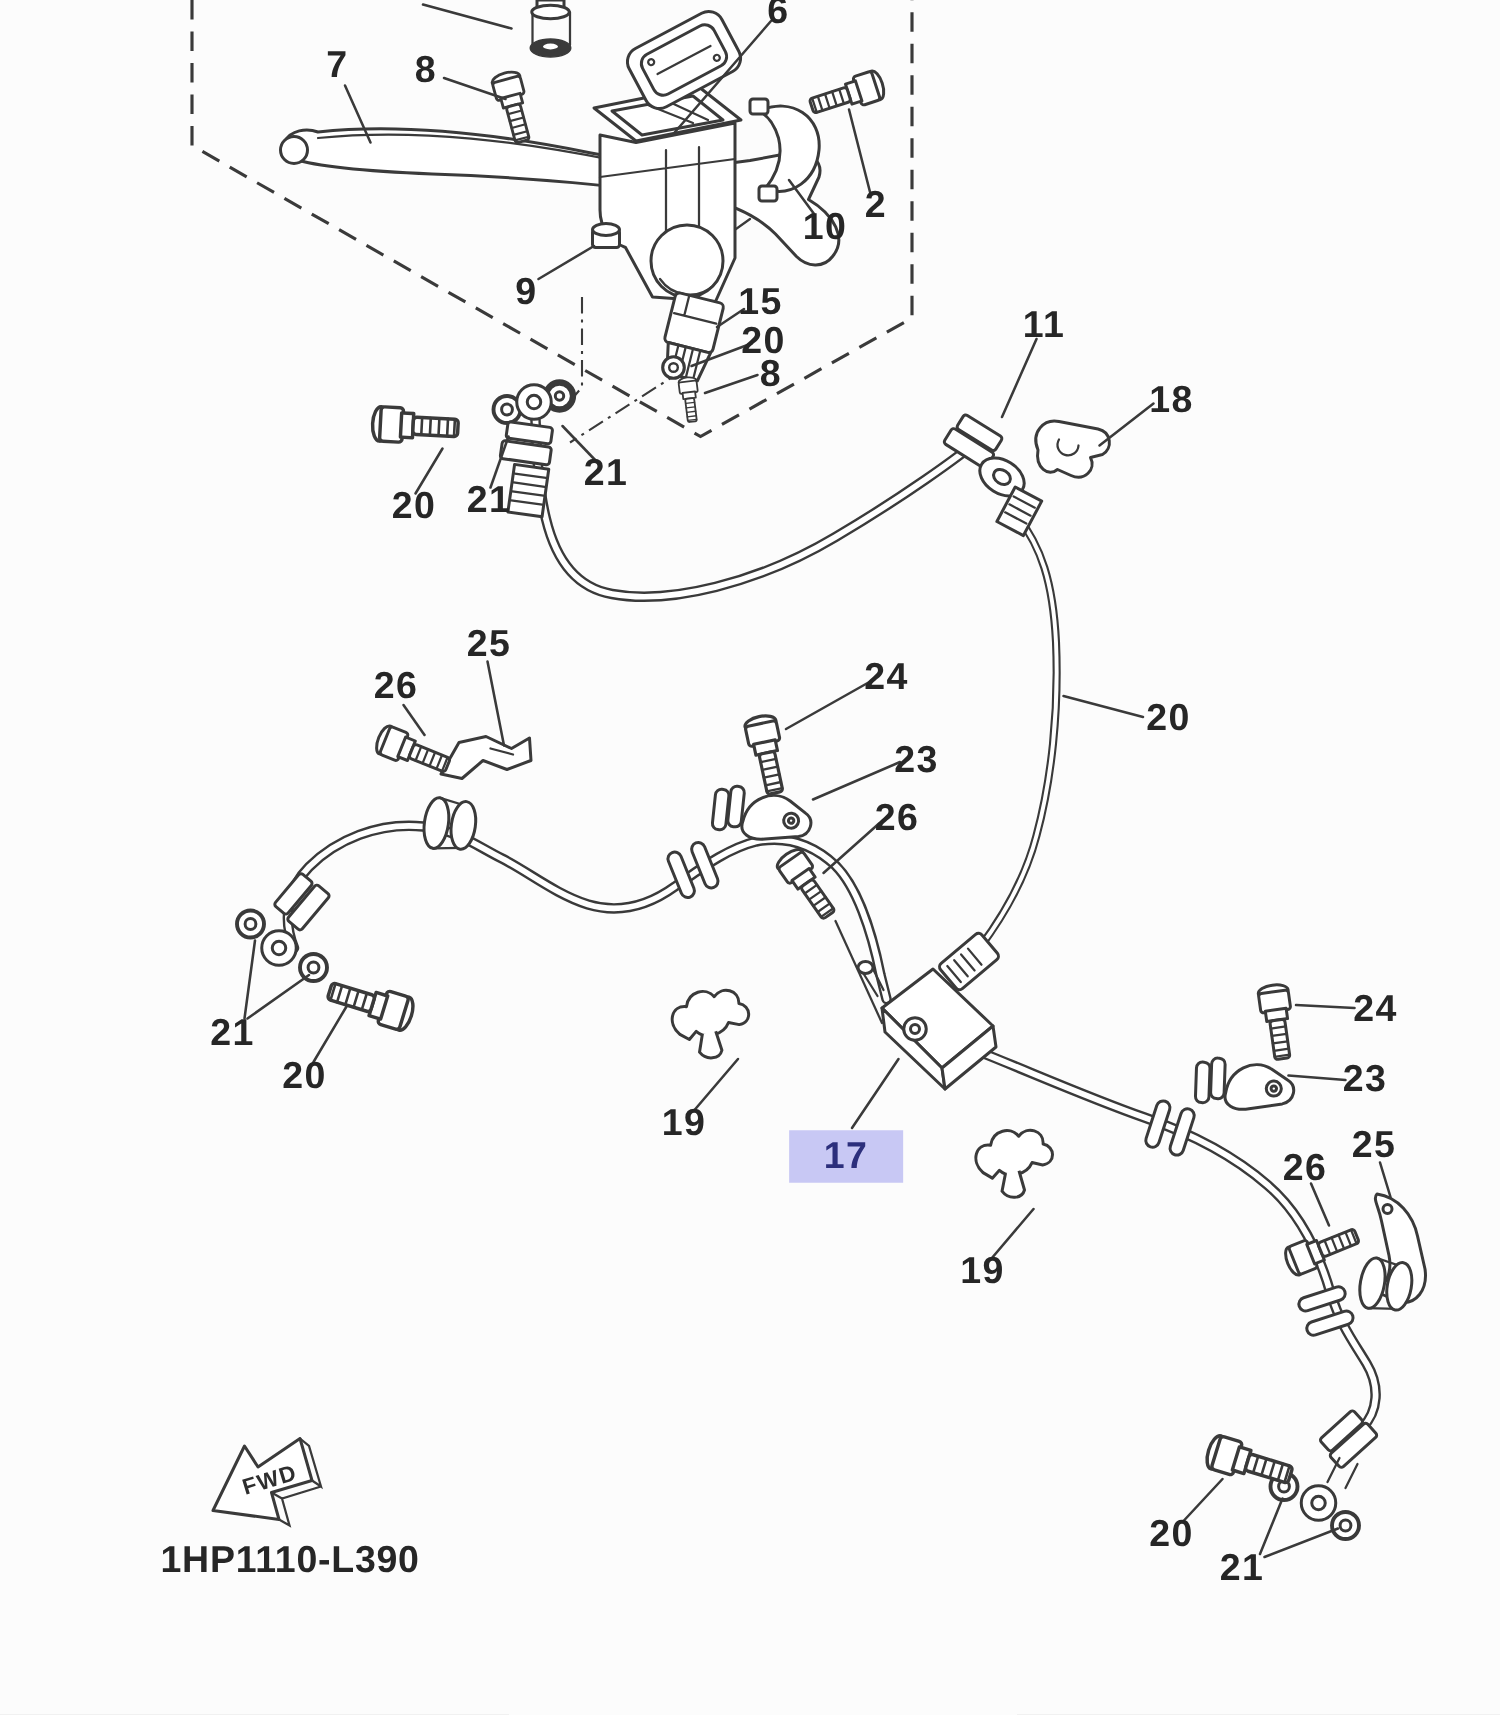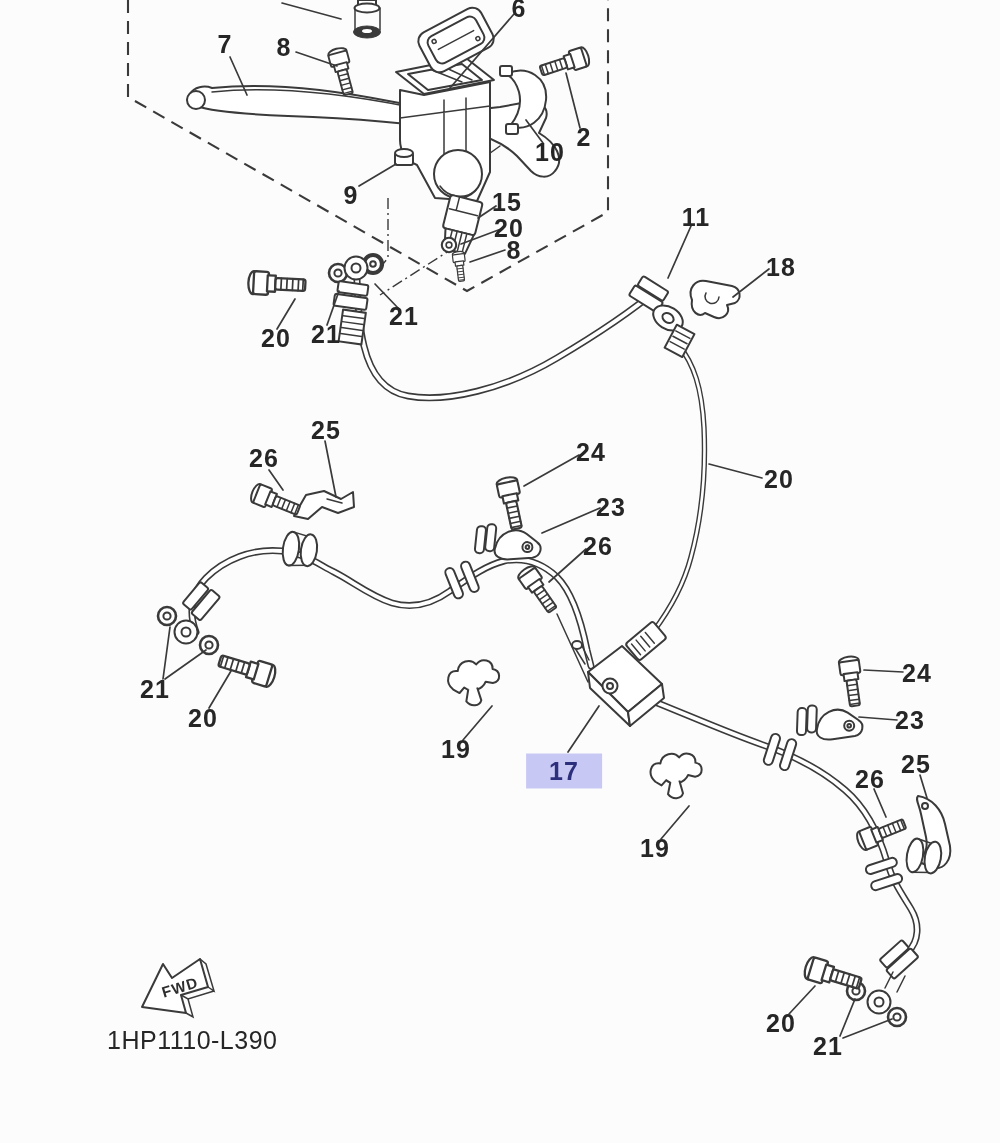--- a/index.html
+++ b/index.html
@@ -23,21 +23,21 @@
     position:absolute;transform:translate(-50%,-50%);
     font-size:25px;font-weight:700;color:#262626;letter-spacing:1px;
     line-height:1;white-space:nowrap;user-select:none;
   }
   .co.hl{
     background:var(--hl-bg,#c8c8f4);color:var(--hl-text,#2c2f7c);
     padding:5px 23px;
   }
   .part-number{
     position:absolute;left:107px;top:1026px;
-    font-size:25px;font-weight:400;color:#262626;letter-spacing:0.5px;
+    font-size:25px;font-weight:700;color:#262626;letter-spacing:0.5px;
   }
   .fwd-label{
     position:absolute;left:180px;top:987px;
     transform:translate(-50%,-50%) rotate(-17deg);
     font-size:15px;font-weight:700;color:#2e2e2e;letter-spacing:1px;
   }
 </style>
 </head>
 <body>
 

